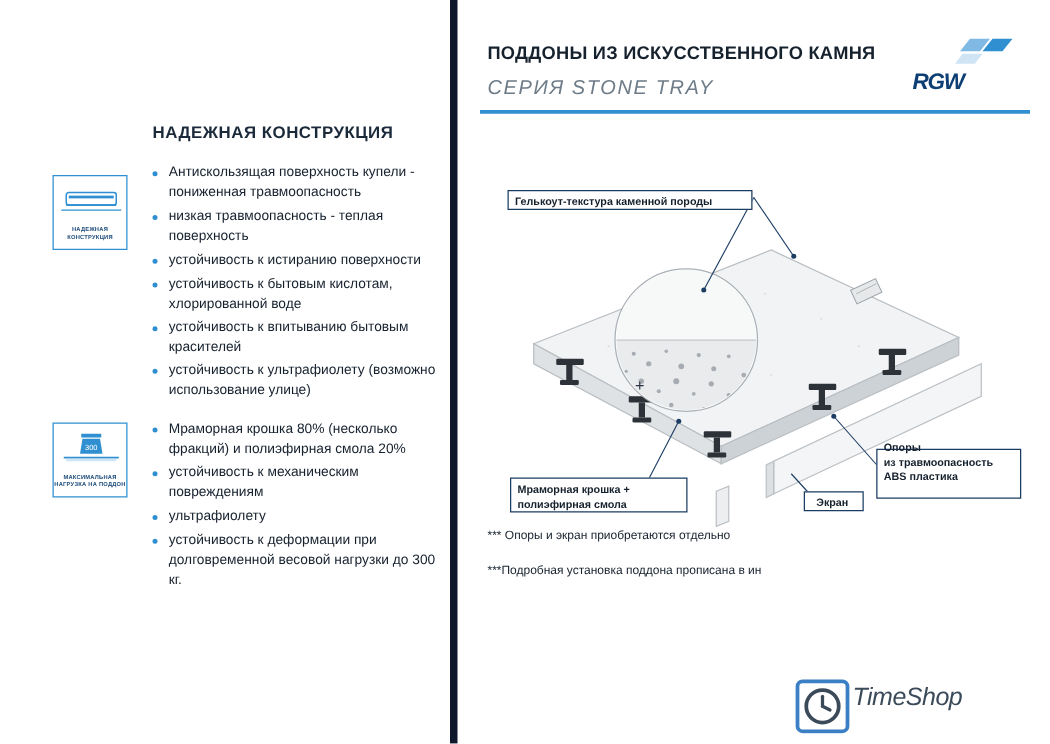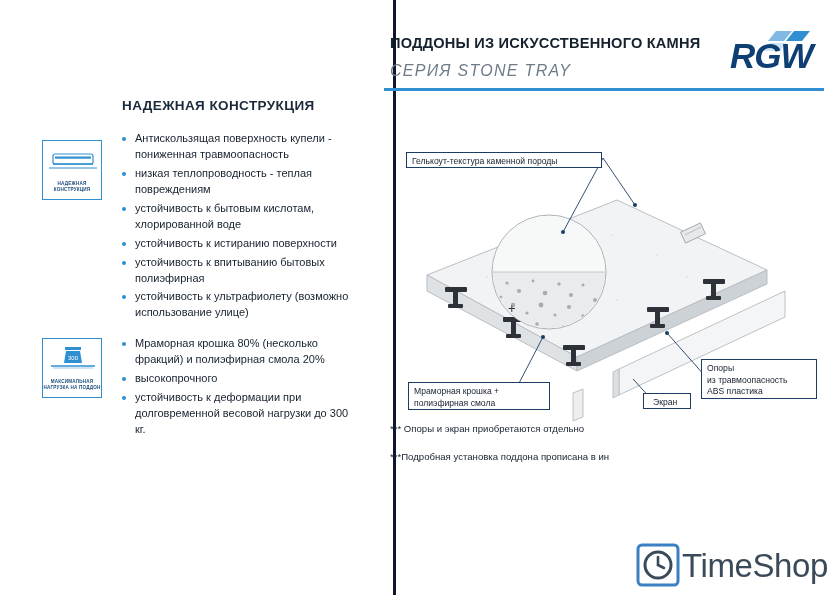--- a/index.html
+++ b/index.html
@@ -16,23 +16,23 @@
     height: 595px;
     background: #ffffff;
     overflow: hidden;
     box-sizing: border-box;
   }
   
   #left-col {
     position: absolute;
     left: 0;
     top: 0;
-    width: 396px;
+    width: 366px;
     height: 595px;
-    border-right: 3px solid #0f172a;
+    border-right: 6px solid #0f172a;
     box-sizing: border-box;
   }
   #left-heading {
     position: absolute;
     left: 122px;
     top: 98px;
     font-size: 13.5px;
     font-weight: bold;
     color: #1b2a3a;
     letter-spacing: 0.4px;
@@ -124,21 +124,21 @@
     position: absolute;
     right: 18px;
     top: 33px;
     width: 92px;
     height: 42px;
   }
   #logo-text {
     position: absolute;
     left: 0;
     bottom: -1px;
-    font-size: 35px;
+    font-size: 18px;
     font-weight: bold;
     font-style: italic;
     color: #0d3f74;
     letter-spacing: -1px;
   }
   #header-rule {
     position: absolute;
     left: 17px;
     top: 88px;
     width: 440px;
@@ -151,21 +151,21 @@
     position: absolute;
     left: 0;
     top: 95px;
     width: 473px;
     height: 360px;
   }
 
   .callout-label {
     position: absolute;
     font-size: 8.6px;
-    font-weight: normal;
+    font-weight: bold;
     color: #16212e;
     line-height: 1.35;
   }
   .callout-box {
     position: absolute;
     border: 1px solid #1b3c63;
     box-sizing: border-box;
     background: #ffffff;
   }
 
@@ -182,23 +182,24 @@
     position: absolute;
     right: 10px;
     bottom: 8px;
     width: 196px;
     height: 46px;
   }
   #wm-text {
     position: absolute;
     left: 48px;
     top: 6px;
-    font-size: 33px;
+    font-size: 20px;
     color: #3b4a59;
     letter-spacing: -0.4px;
+    font-style: italic;
   }
 </style>
 </head>
 <body>
 
 <div id="page">
 
   <div id="left-col">
 
     <div id="left-heading">НАДЕЖНАЯ КОНСТРУКЦИЯ</div>
@@ -229,30 +230,31 @@
         </svg>
       </div>
       <div class="icon-cap">
         <span>МАКСИМАЛЬНАЯ</span><br>
         <span>НАГРУЗКА НА ПОДДОН</span>
       </div>
     </div>
 
     <ul class="bullet-list" id="list-1">
       <li>Антискользящая поверхность купели - пониженная травмоопасность</li>
-      <li>низкая теплопроводность - теплая повреждениям</li>
+      <li>низкая травмоопасность - теплая поверхность</li>
+      <li>устойчивость к истиранию поверхности</li>
       <li>устойчивость к бытовым кислотам, хлорированной воде</li>
-      <li>устойчивость к истиранию поверхности</li>
-      <li>устойчивость к впитыванию бытовых полиэфирная</li>
+      <li>устойчивость к впитыванию бытовым красителей</li>
       <li>устойчивость к ультрафиолету (возможно использование улице)</li>
     </ul>
 
     <ul class="bullet-list" id="list-2">
       <li>Мраморная крошка 80% (несколько фракций) и полиэфирная смола 20%</li>
-      <li>высокопрочного</li>
+      <li>устойчивость к механическим повреждениям</li>
+      <li>ультрафиолету</li>
       <li>устойчивость к деформации при долговременной весовой нагрузки до 300 кг.</li>
     </ul>
   </div>
 
   <div id="right-col">
 
     <div id="title-main">ПОДДОНЫ ИЗ ИСКУССТВЕННОГО КАМНЯ</div>
     <div id="title-sub">СЕРИЯ STONE TRAY</div>
 
     <div id="logo">
@@ -389,21 +391,21 @@
         <span>Мраморная крошка +</span><br>
         <span>полиэфирная смола</span>
       </div>
 
       
       <div class="callout-box" style="left:276px;top:298px;width:48px;height:16px;"></div>
       <div class="callout-label" style="left:286px;top:302px;">Экран</div>
 
       
       <div class="callout-box" style="left:334px;top:264px;width:116px;height:40px;"></div>
-      <div class="callout-label" style="left:340px;top:268px;width:110px;">
+      <div class="callout-label" style="left:340px;top:258px;width:110px;">
         <span>Опоры</span><br>
         <span>из травмоопасность</span><br>
         <span>ABS пластика</span>
       </div>
     </div>
 
     <div class="note" id="note-1">*** Опоры и экран приобретаются отдельно</div>
     <div class="note" id="note-2">***Подробная установка поддона прописана в ин</div>
 
     <div id="watermark">

